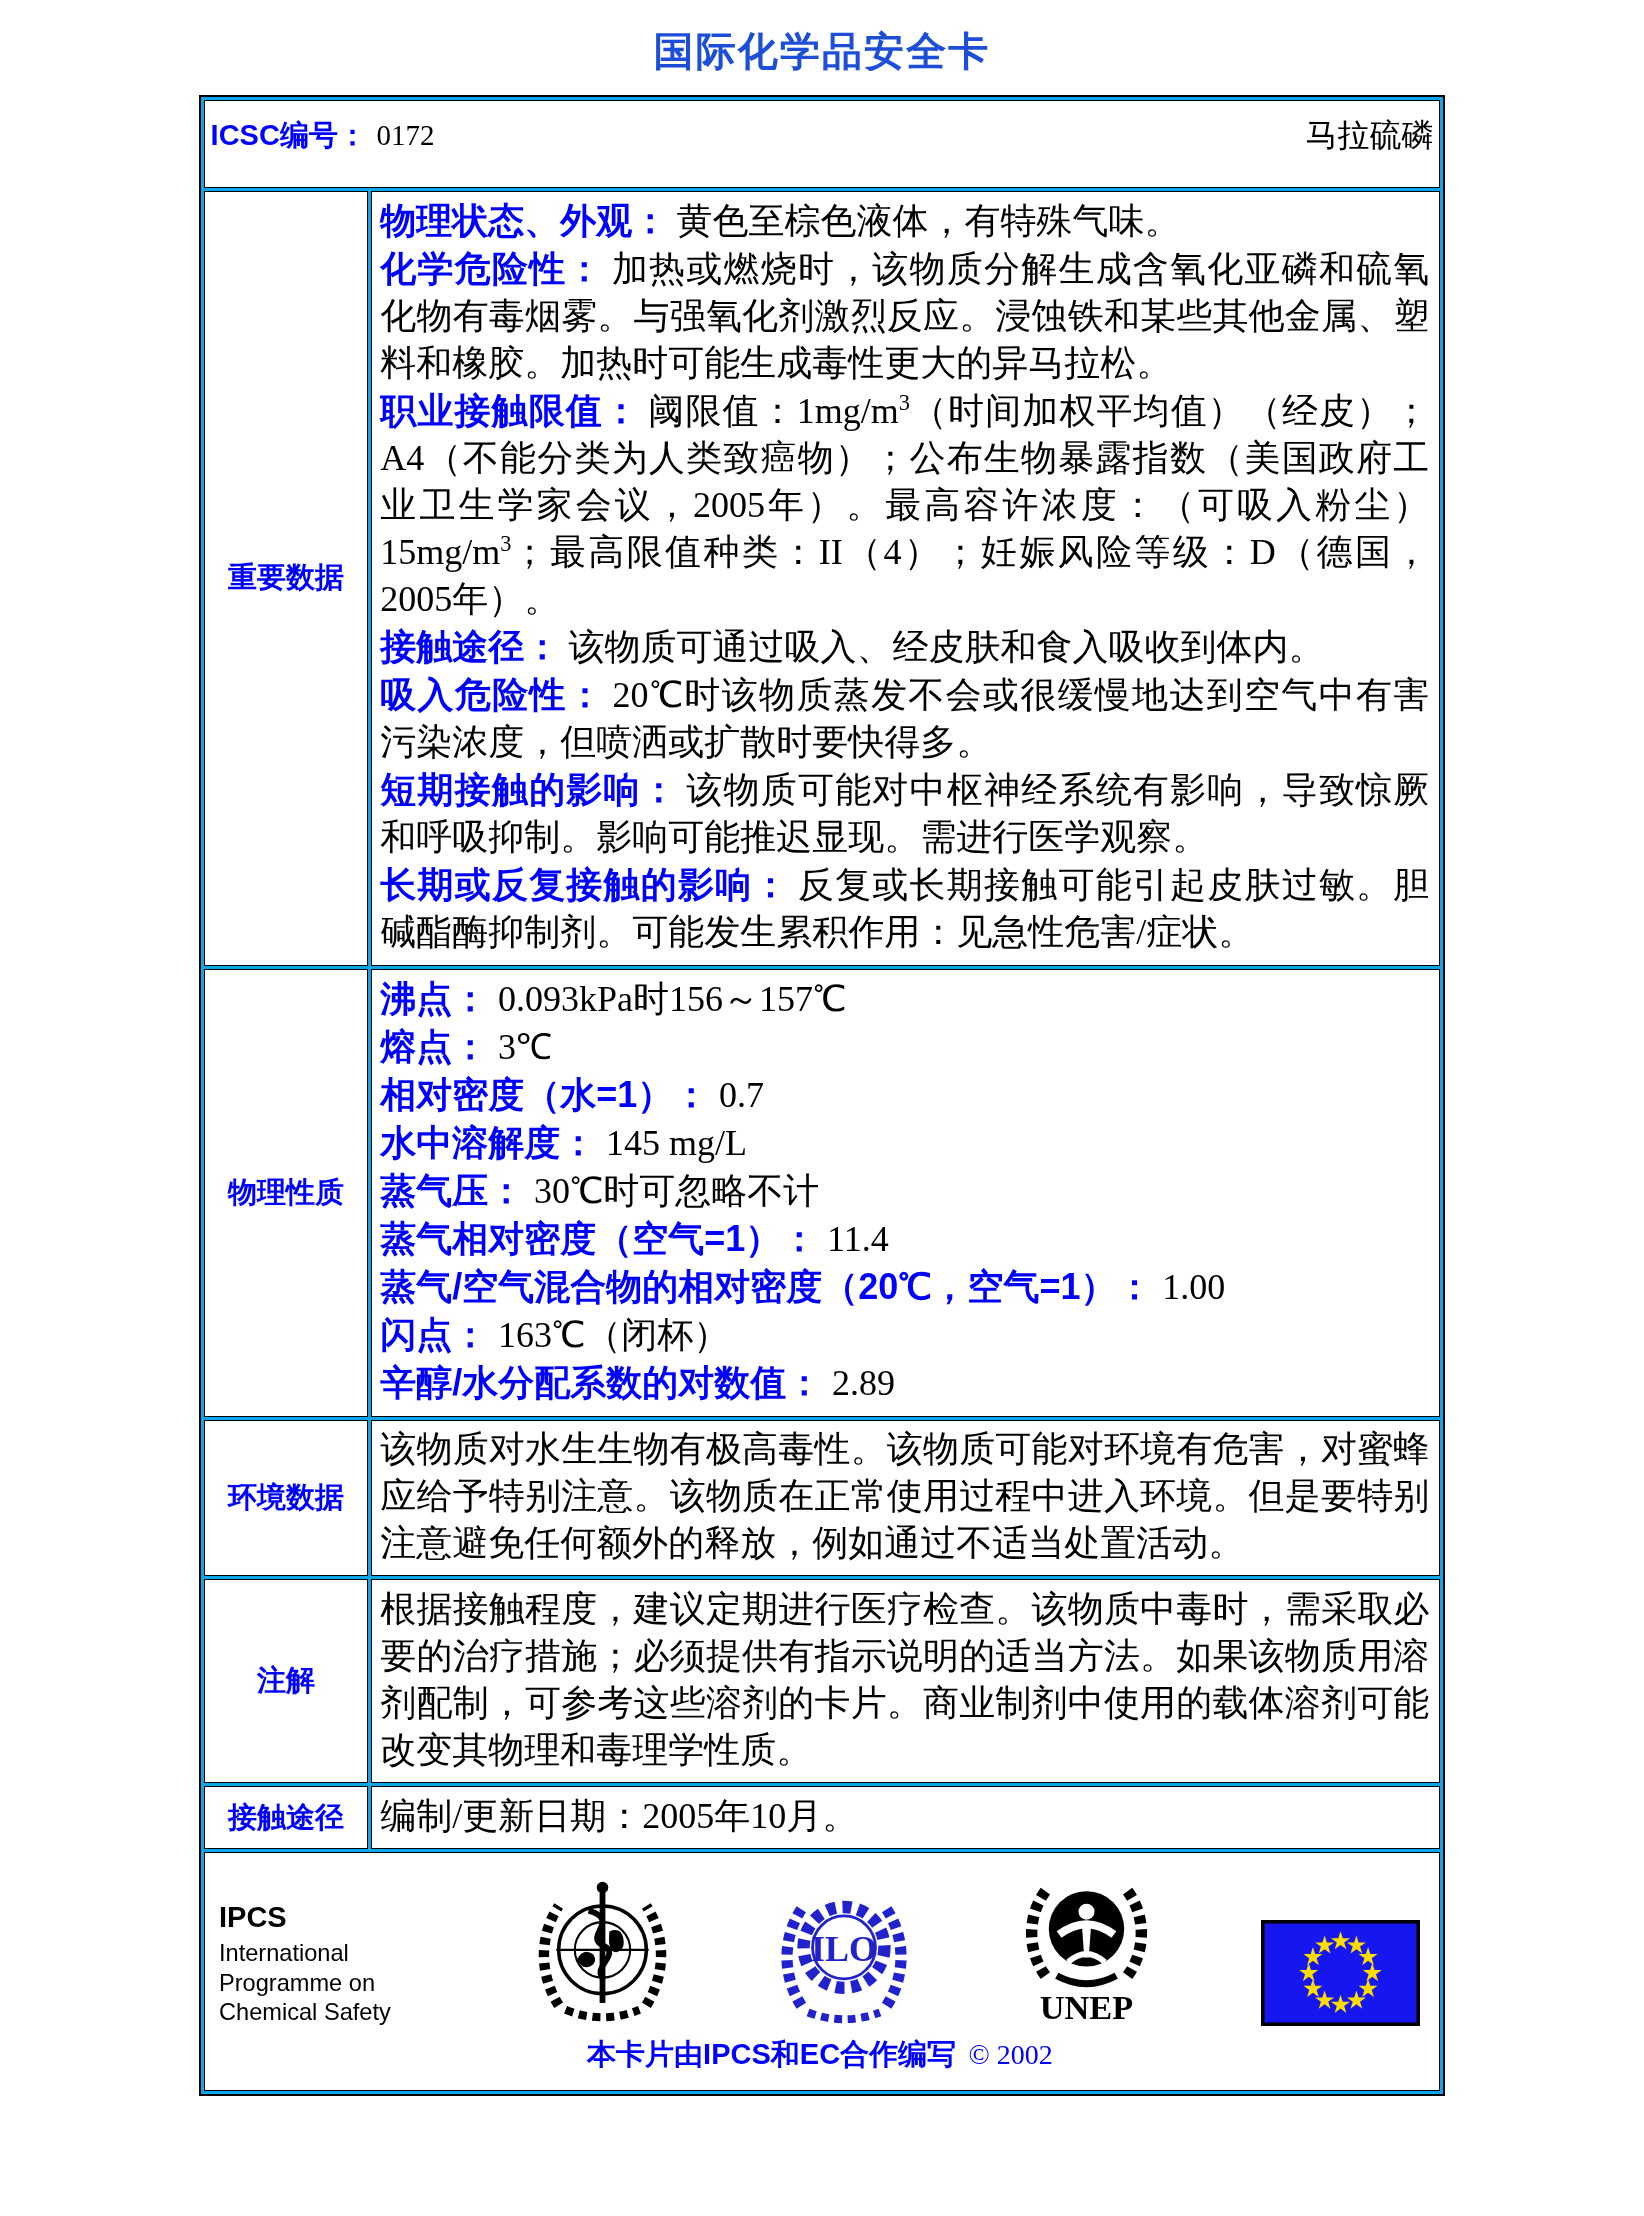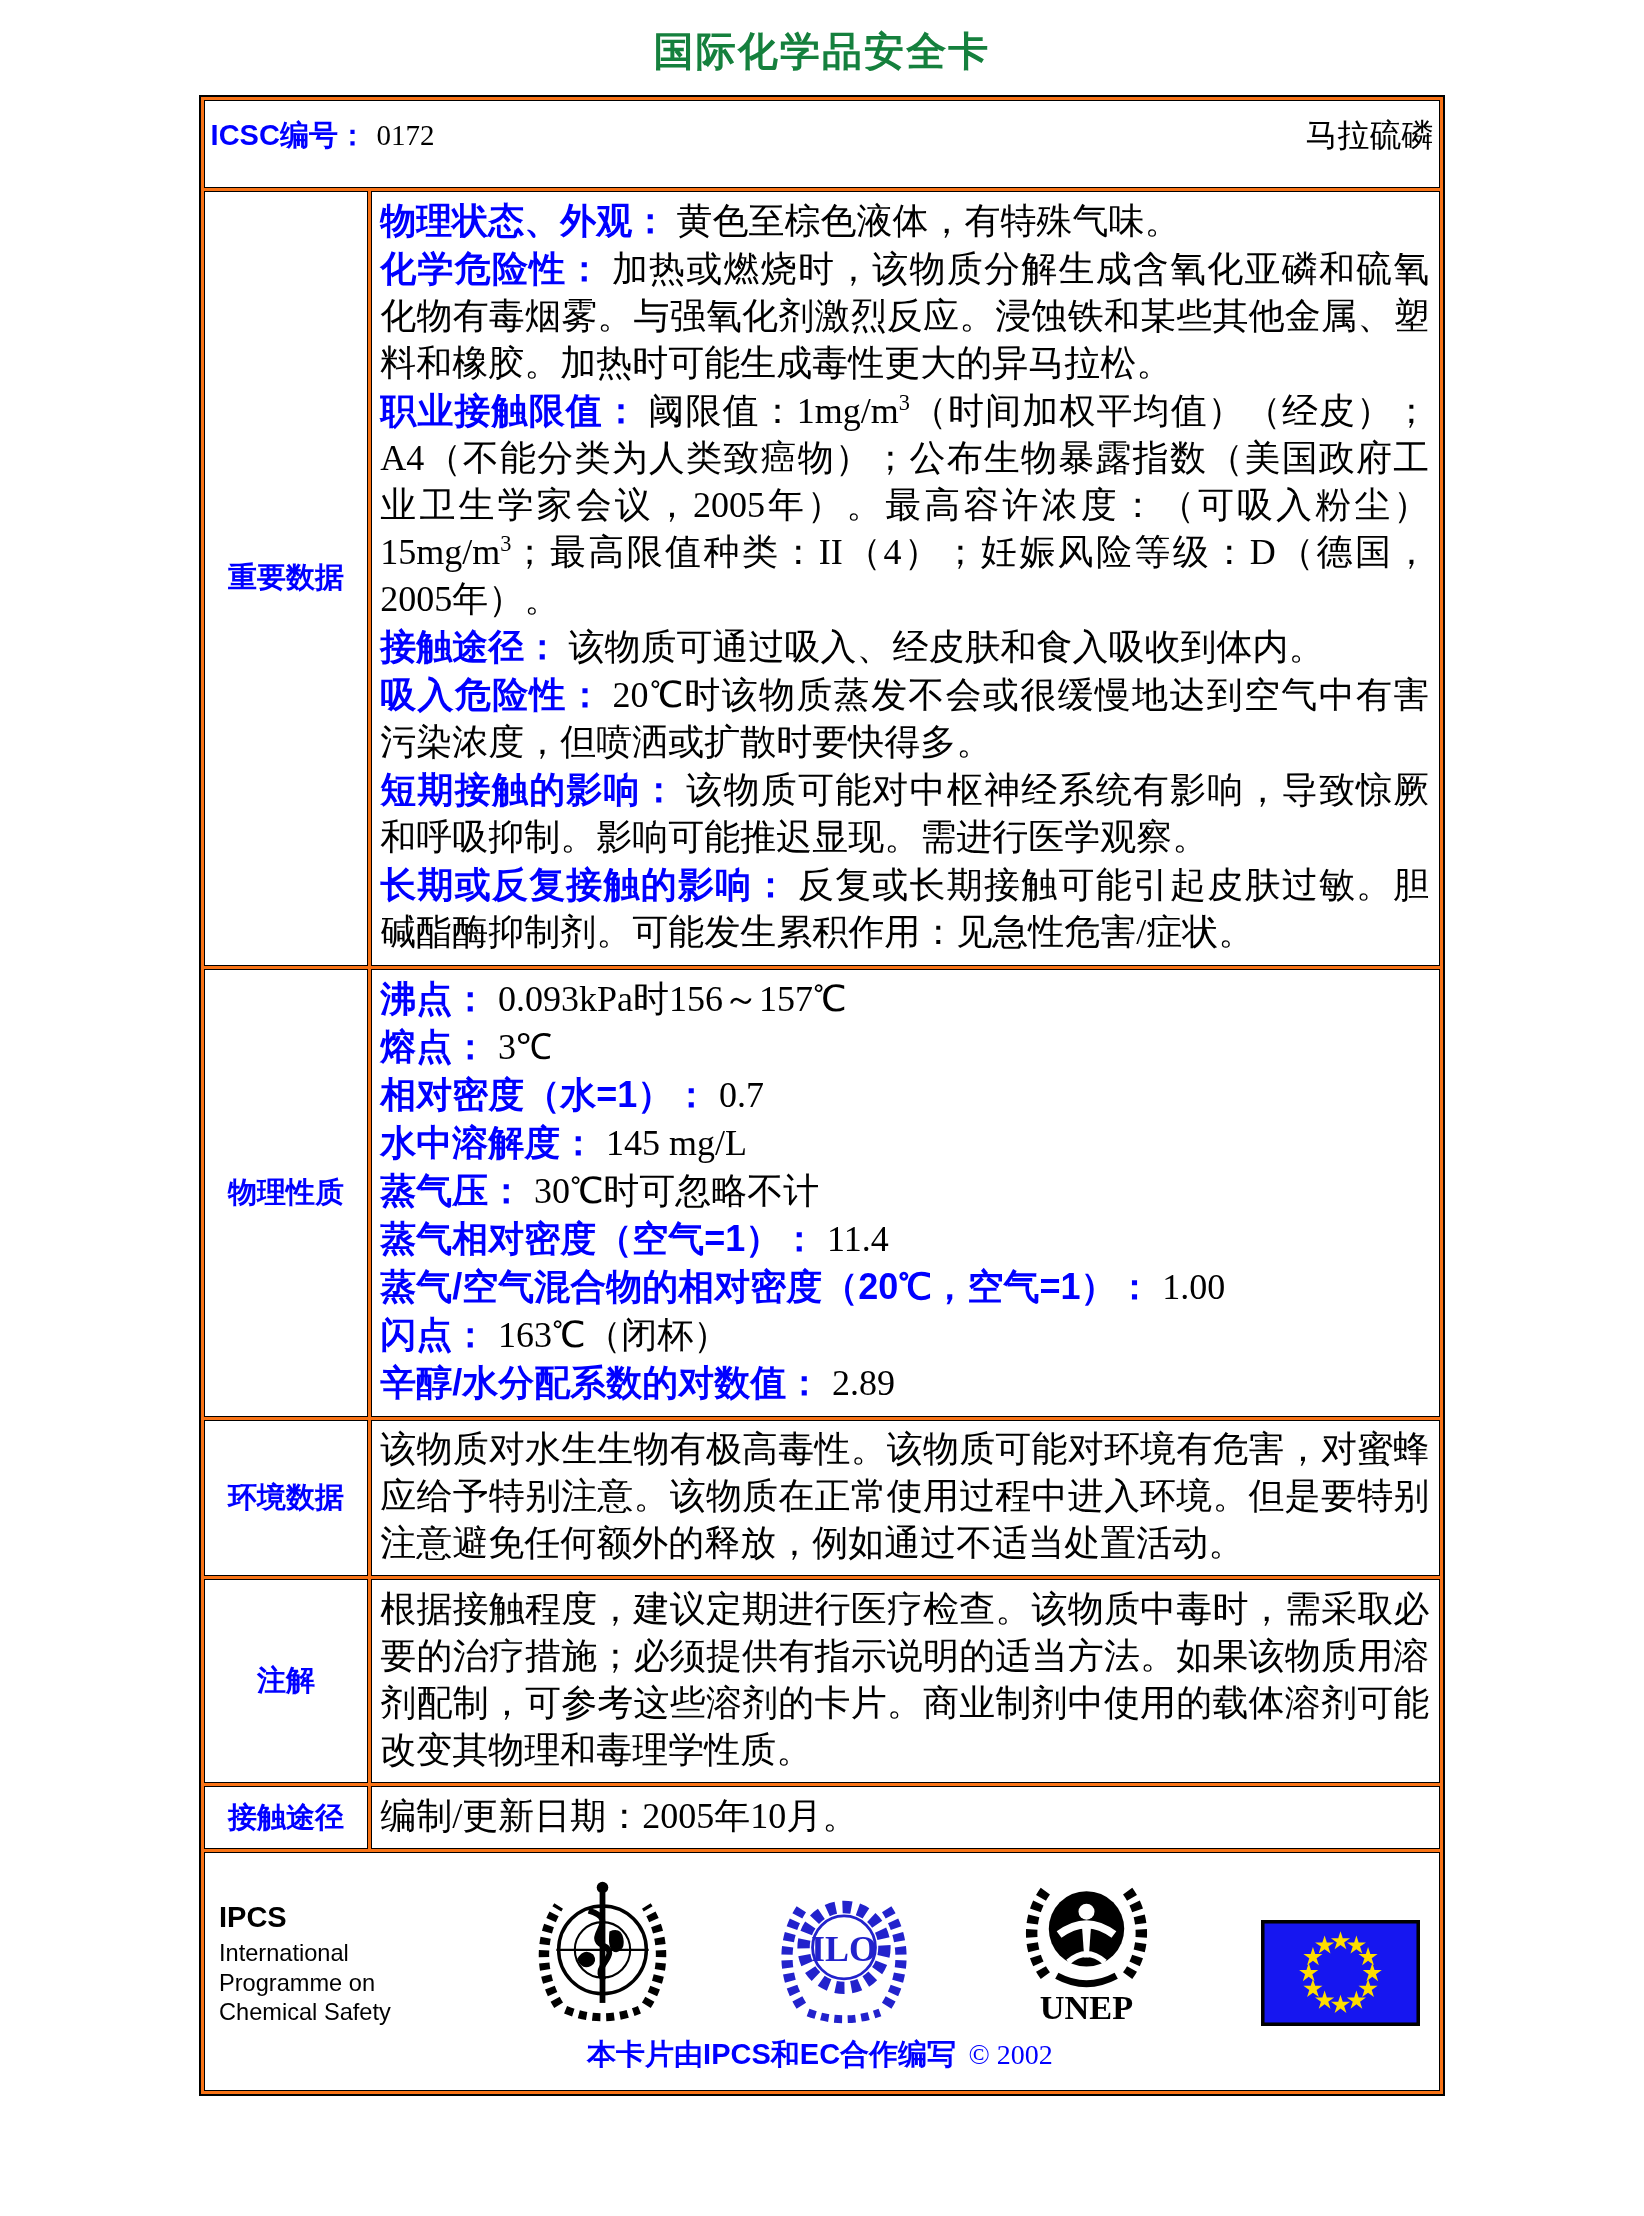--- a/index.html
+++ b/index.html
@@ -1,26 +1,26 @@
 <!DOCTYPE html>
 <html style="font-size:11px"><head>
 <meta charset="utf-8">
 <style>
   html,body { margin:0; padding:0; }
   body {
     width:1644px; height:2216px; background:#ffffff;
     font-family:"Liberation Serif", serif; color:#000;
   }
   .page-title {
-    text-align:center; color:#15803d;
+    text-align:center; color:#1d4ed8;
     font-family:"Liberation Sans", sans-serif; font-weight:bold;
     font-size:40px; letter-spacing:2.1px; margin:23.6px 0 16.7px 0;
   }
   table.card {
-    width:1246px; margin:0 auto; background:#f97316;
+    width:1246px; margin:0 auto; background:#0ea5e9;
     border:2.1px solid #000; border-collapse:separate; border-spacing:3.5px;
   }
   td { border:1.4px solid #000; vertical-align:top; background:#fff; }
   td.rowlabel {
     text-align:center; vertical-align:middle; color:#0000ff;
     font-family:"Liberation Sans", sans-serif; font-weight:bold;
     font-size:29px; padding:0 7px;margin-top:28px;
   }
   td.content { padding:5.6px 9.7px 8.3px 8.3px; }
   .body-text, .item, .pline { font-size:36px; line-height:47px; }

